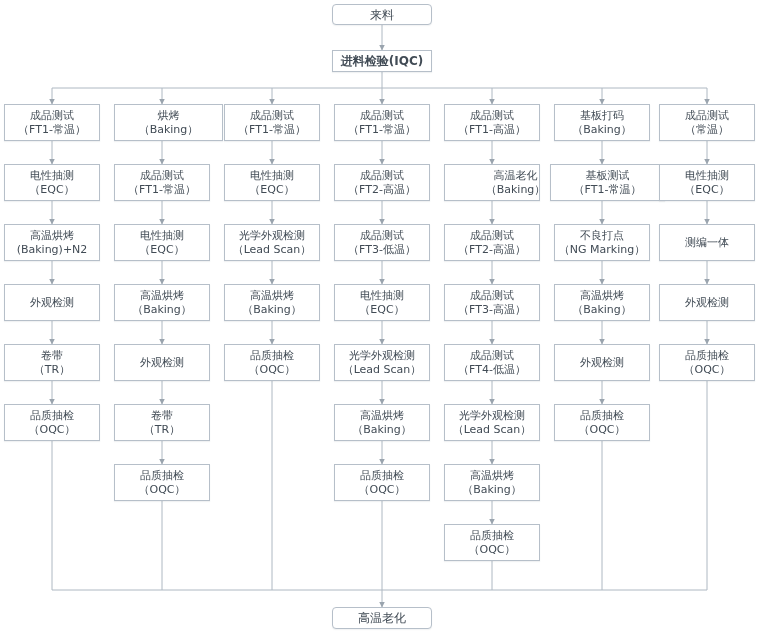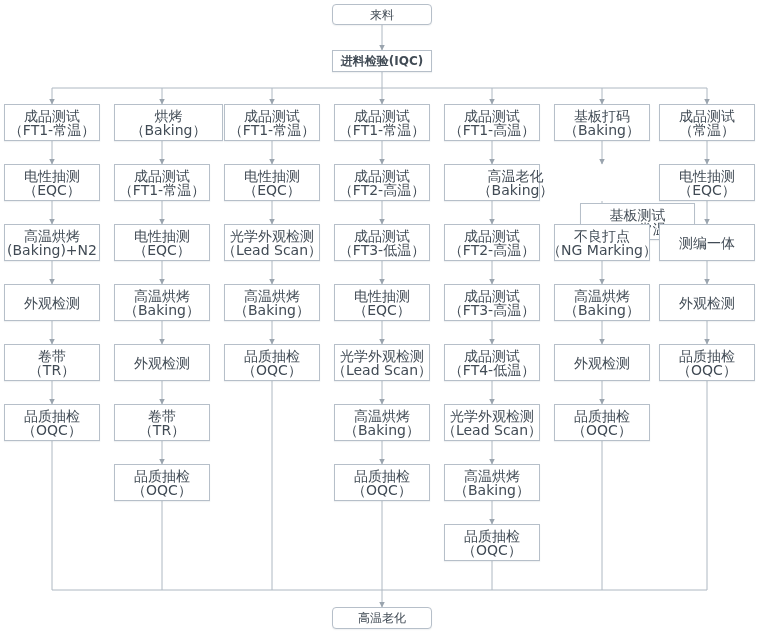--- a/index.html
+++ b/index.html
@@ -25,21 +25,21 @@
     border: 1px solid #b6bfc9;
     display: flex;
     flex-direction: column;
     align-items: center;
     justify-content: center;
     color: #414b55;
     text-align: center;
     box-shadow: 0 1px 1px rgba(140,150,160,0.12);
   }
   .node span { display: block; white-space: nowrap; }
-  .proc { font-size: 14px; line-height: 14px; }
+  .proc { font-size: 11px; line-height: 14px; }
   .stadium { border-radius: 4px; font-size: 12px; line-height: 14px; }
   .rect-terminal { font-size: 12px; line-height: 14px; font-weight: bold; }
 </style>
 </head>
 <body>
 
 <div class="canvas">
 
   <svg id="connectors" class="connectors">
     <defs>
@@ -241,21 +241,21 @@
         <span>（Baking）</span>
       </div>
       <div class="node proc" style="left: 444px; top: 524px; width: 96px; height: 37px;">
         <span>品质抽检</span>
         <span>（OQC）</span>
       </div>
       <div class="node proc" style="left: 554px; top: 104px; width: 96px; height: 37px;">
         <span>基板打码</span>
         <span>（Baking）</span>
       </div>
-      <div class="node proc" style="left: 580px; top: 164px; width: 115px; height: 37px; margin-top: 39px;">
+      <div class="node proc" style="left: 550px; top: 164px; width: 115px; height: 37px;">
         <span>基板测试</span>
         <span>（FT1-常温）</span>
       </div>
       <div class="node proc" style="left: 554px; top: 224px; width: 96px; height: 37px;">
         <span>不良打点</span>
         <span>（NG Marking）</span>
       </div>
       <div class="node proc" style="left: 554px; top: 284px; width: 96px; height: 37px;">
         <span>高温烘烤</span>
         <span>（Baking）</span>

